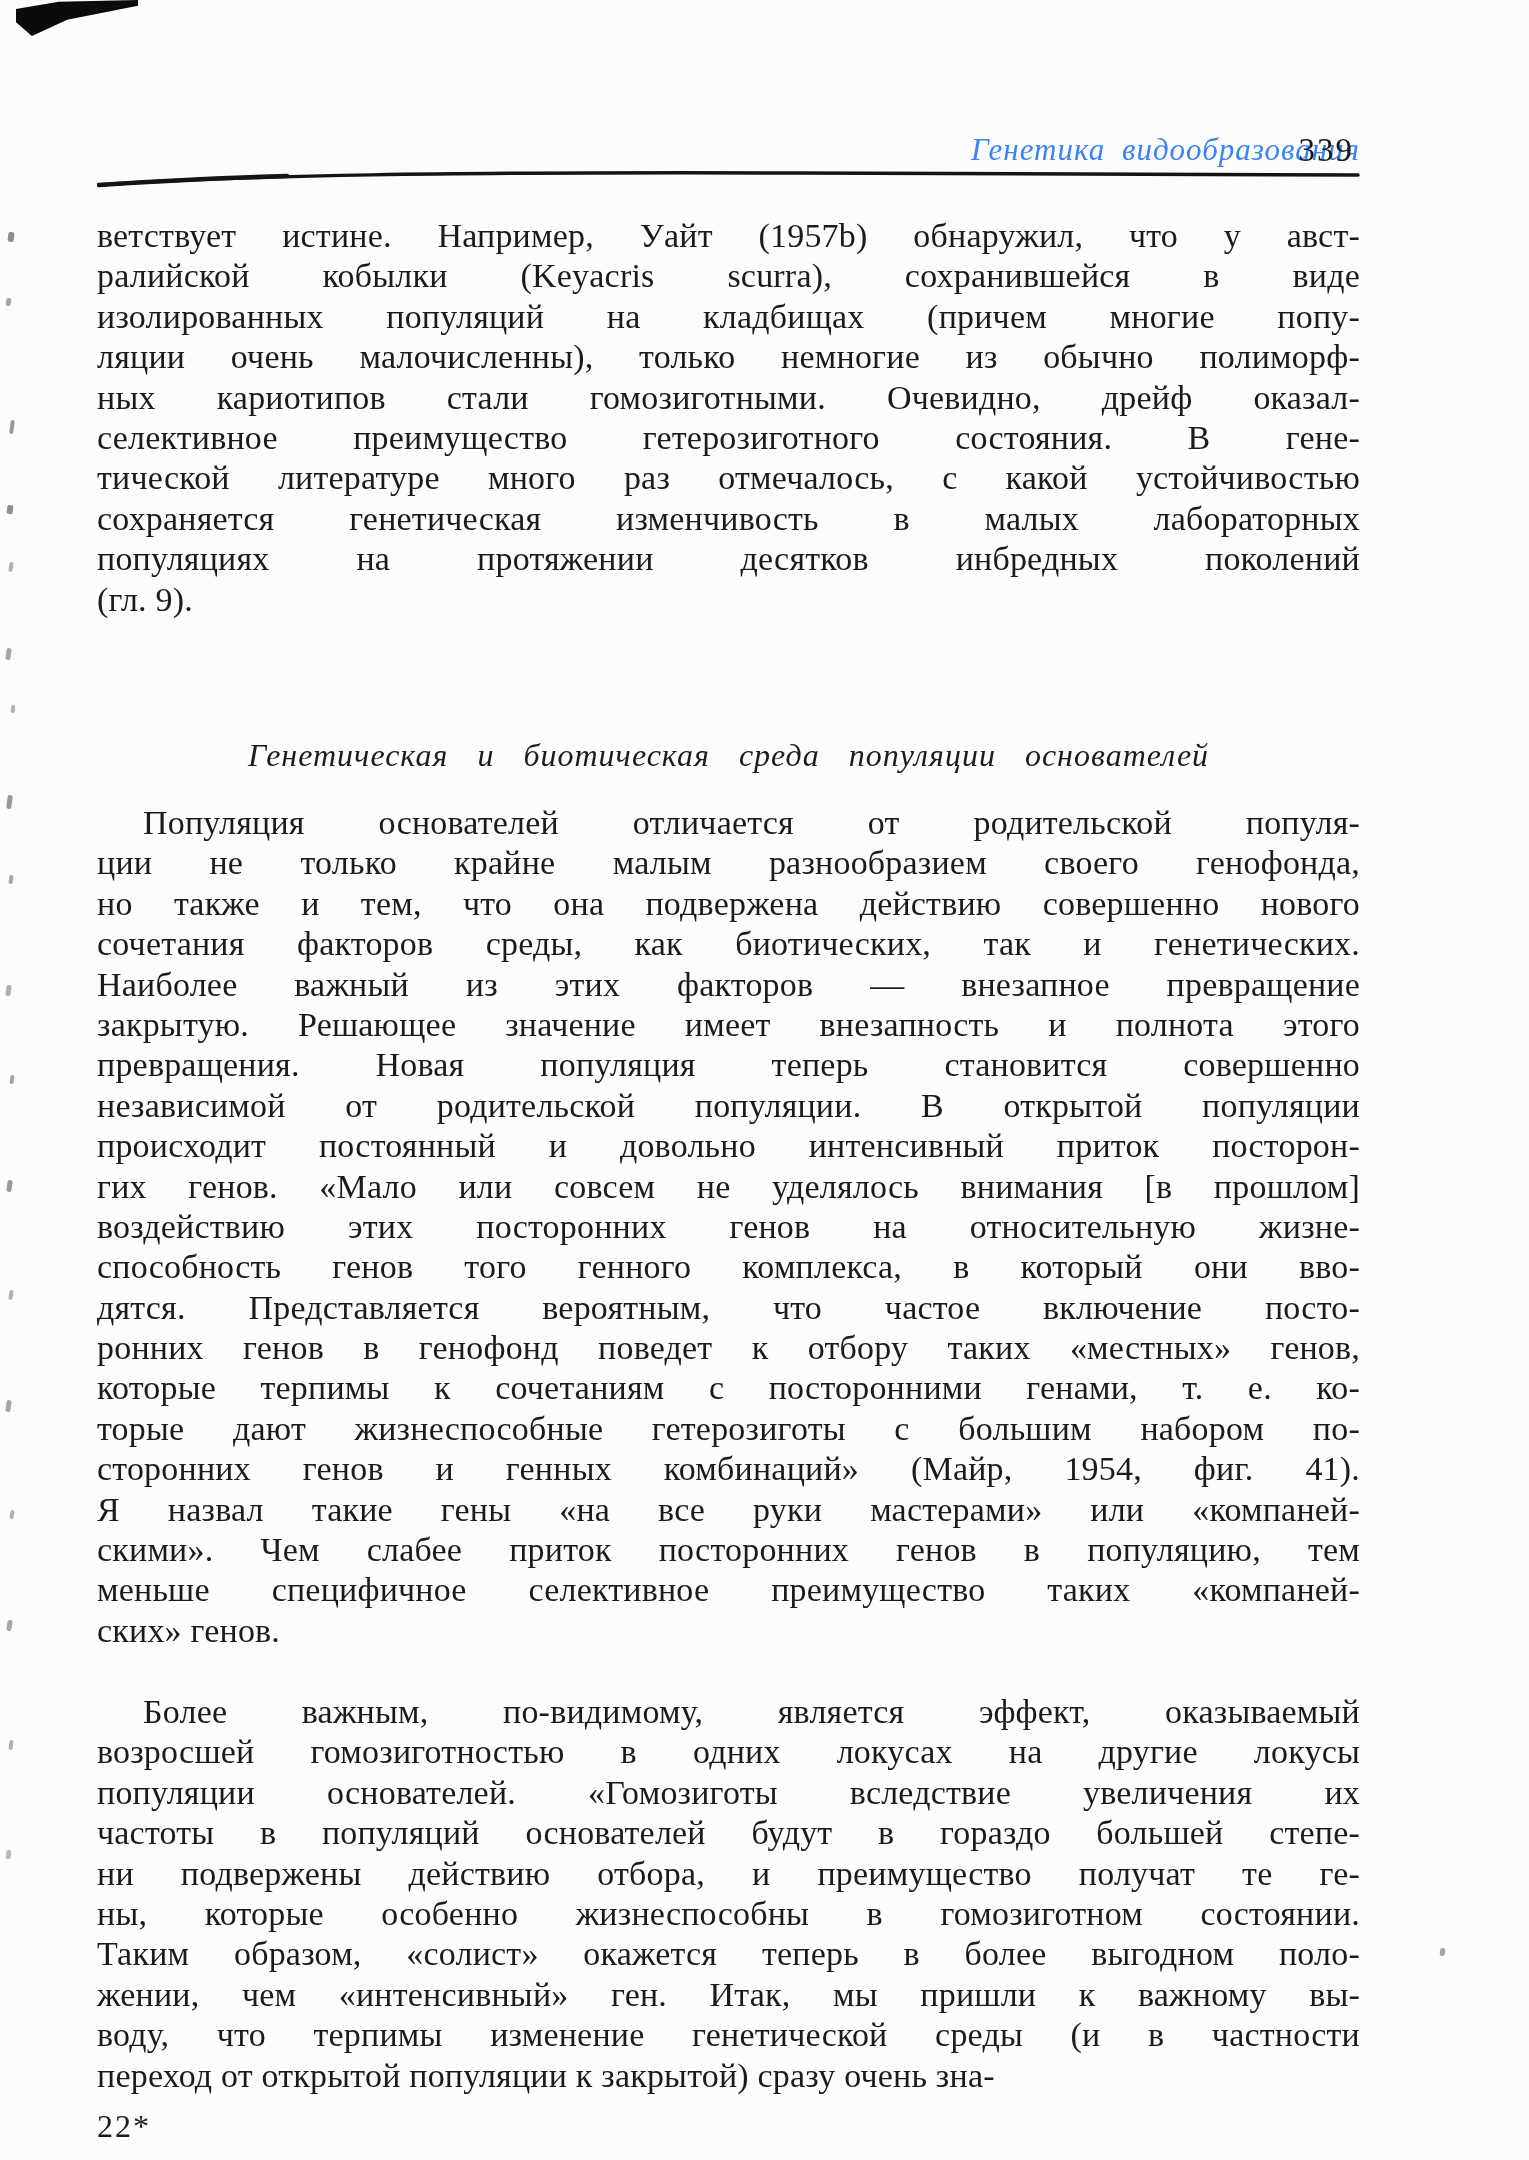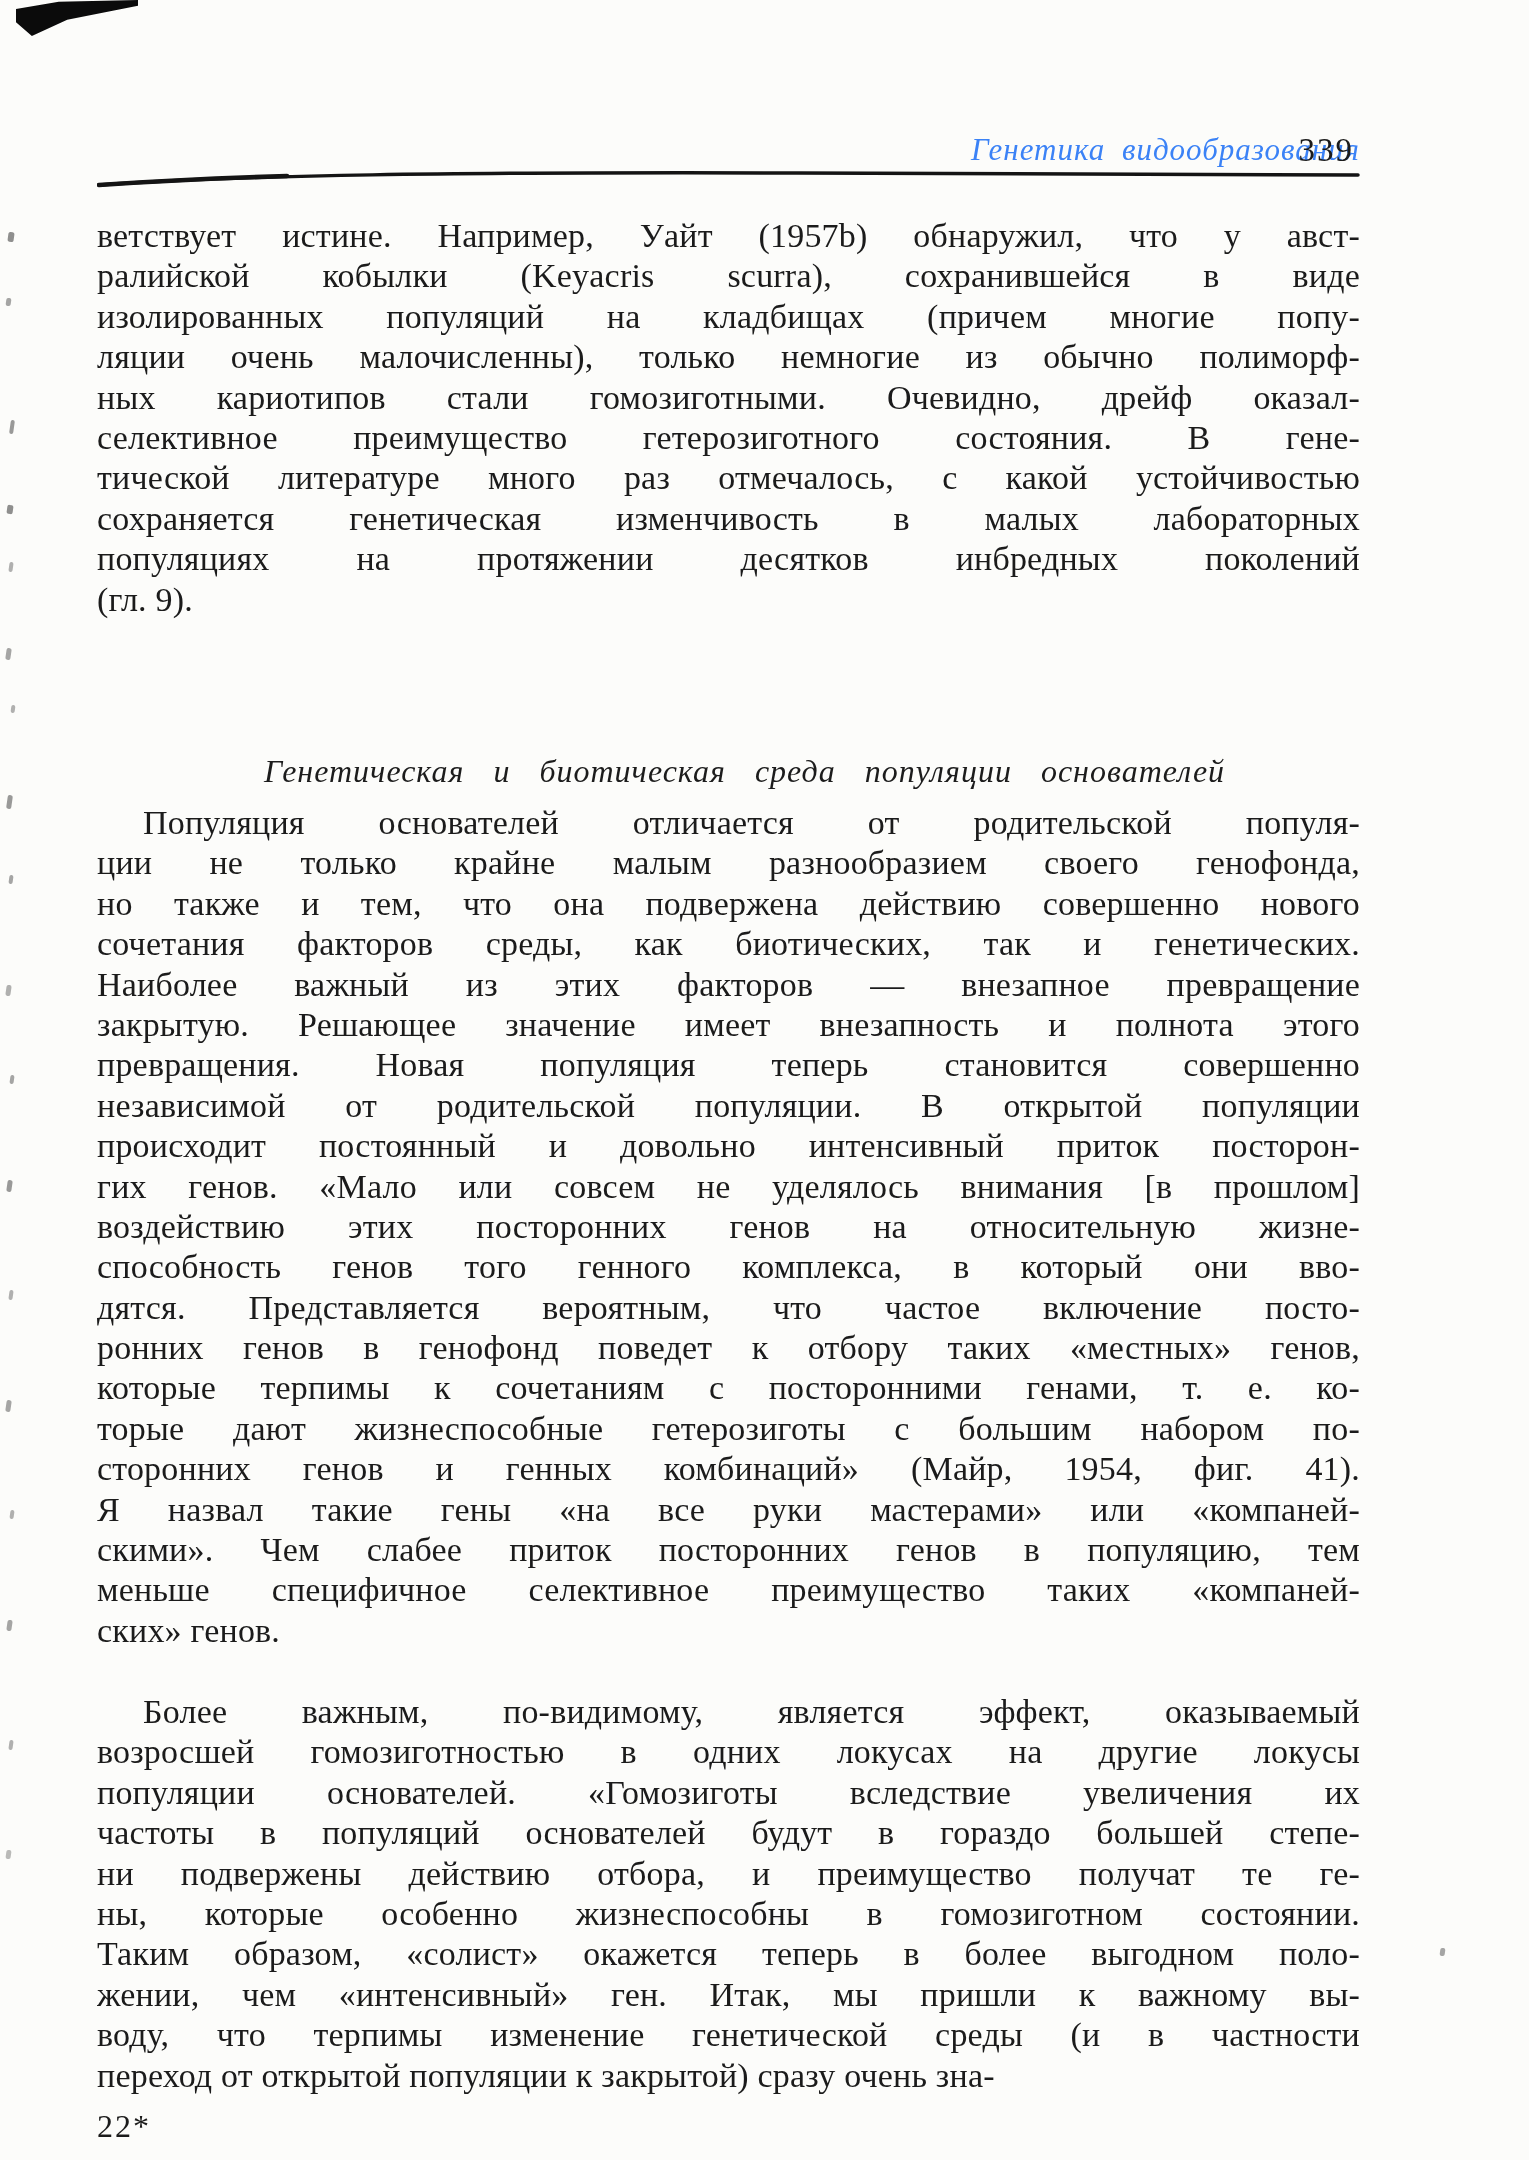--- a/index.html
+++ b/index.html
@@ -75,21 +75,21 @@
     white-space: normal;
   }
   .line.final { text-align-last: left; }
   .line.indent { text-indent: 46px; }
   .it { }
   .section-heading {
     position: absolute;
     top: 737px;
     left: 0;
     width: 100%;
-    margin: 16px;
+    margin: 0;
     text-align: center;
     font-style: italic;
     font-weight: normal;
     font-size: 32px;
     letter-spacing: 1px;
     word-spacing: 20px;
     color: #1c1c1c;
   }
   .footer-sig {
     position: absolute;

